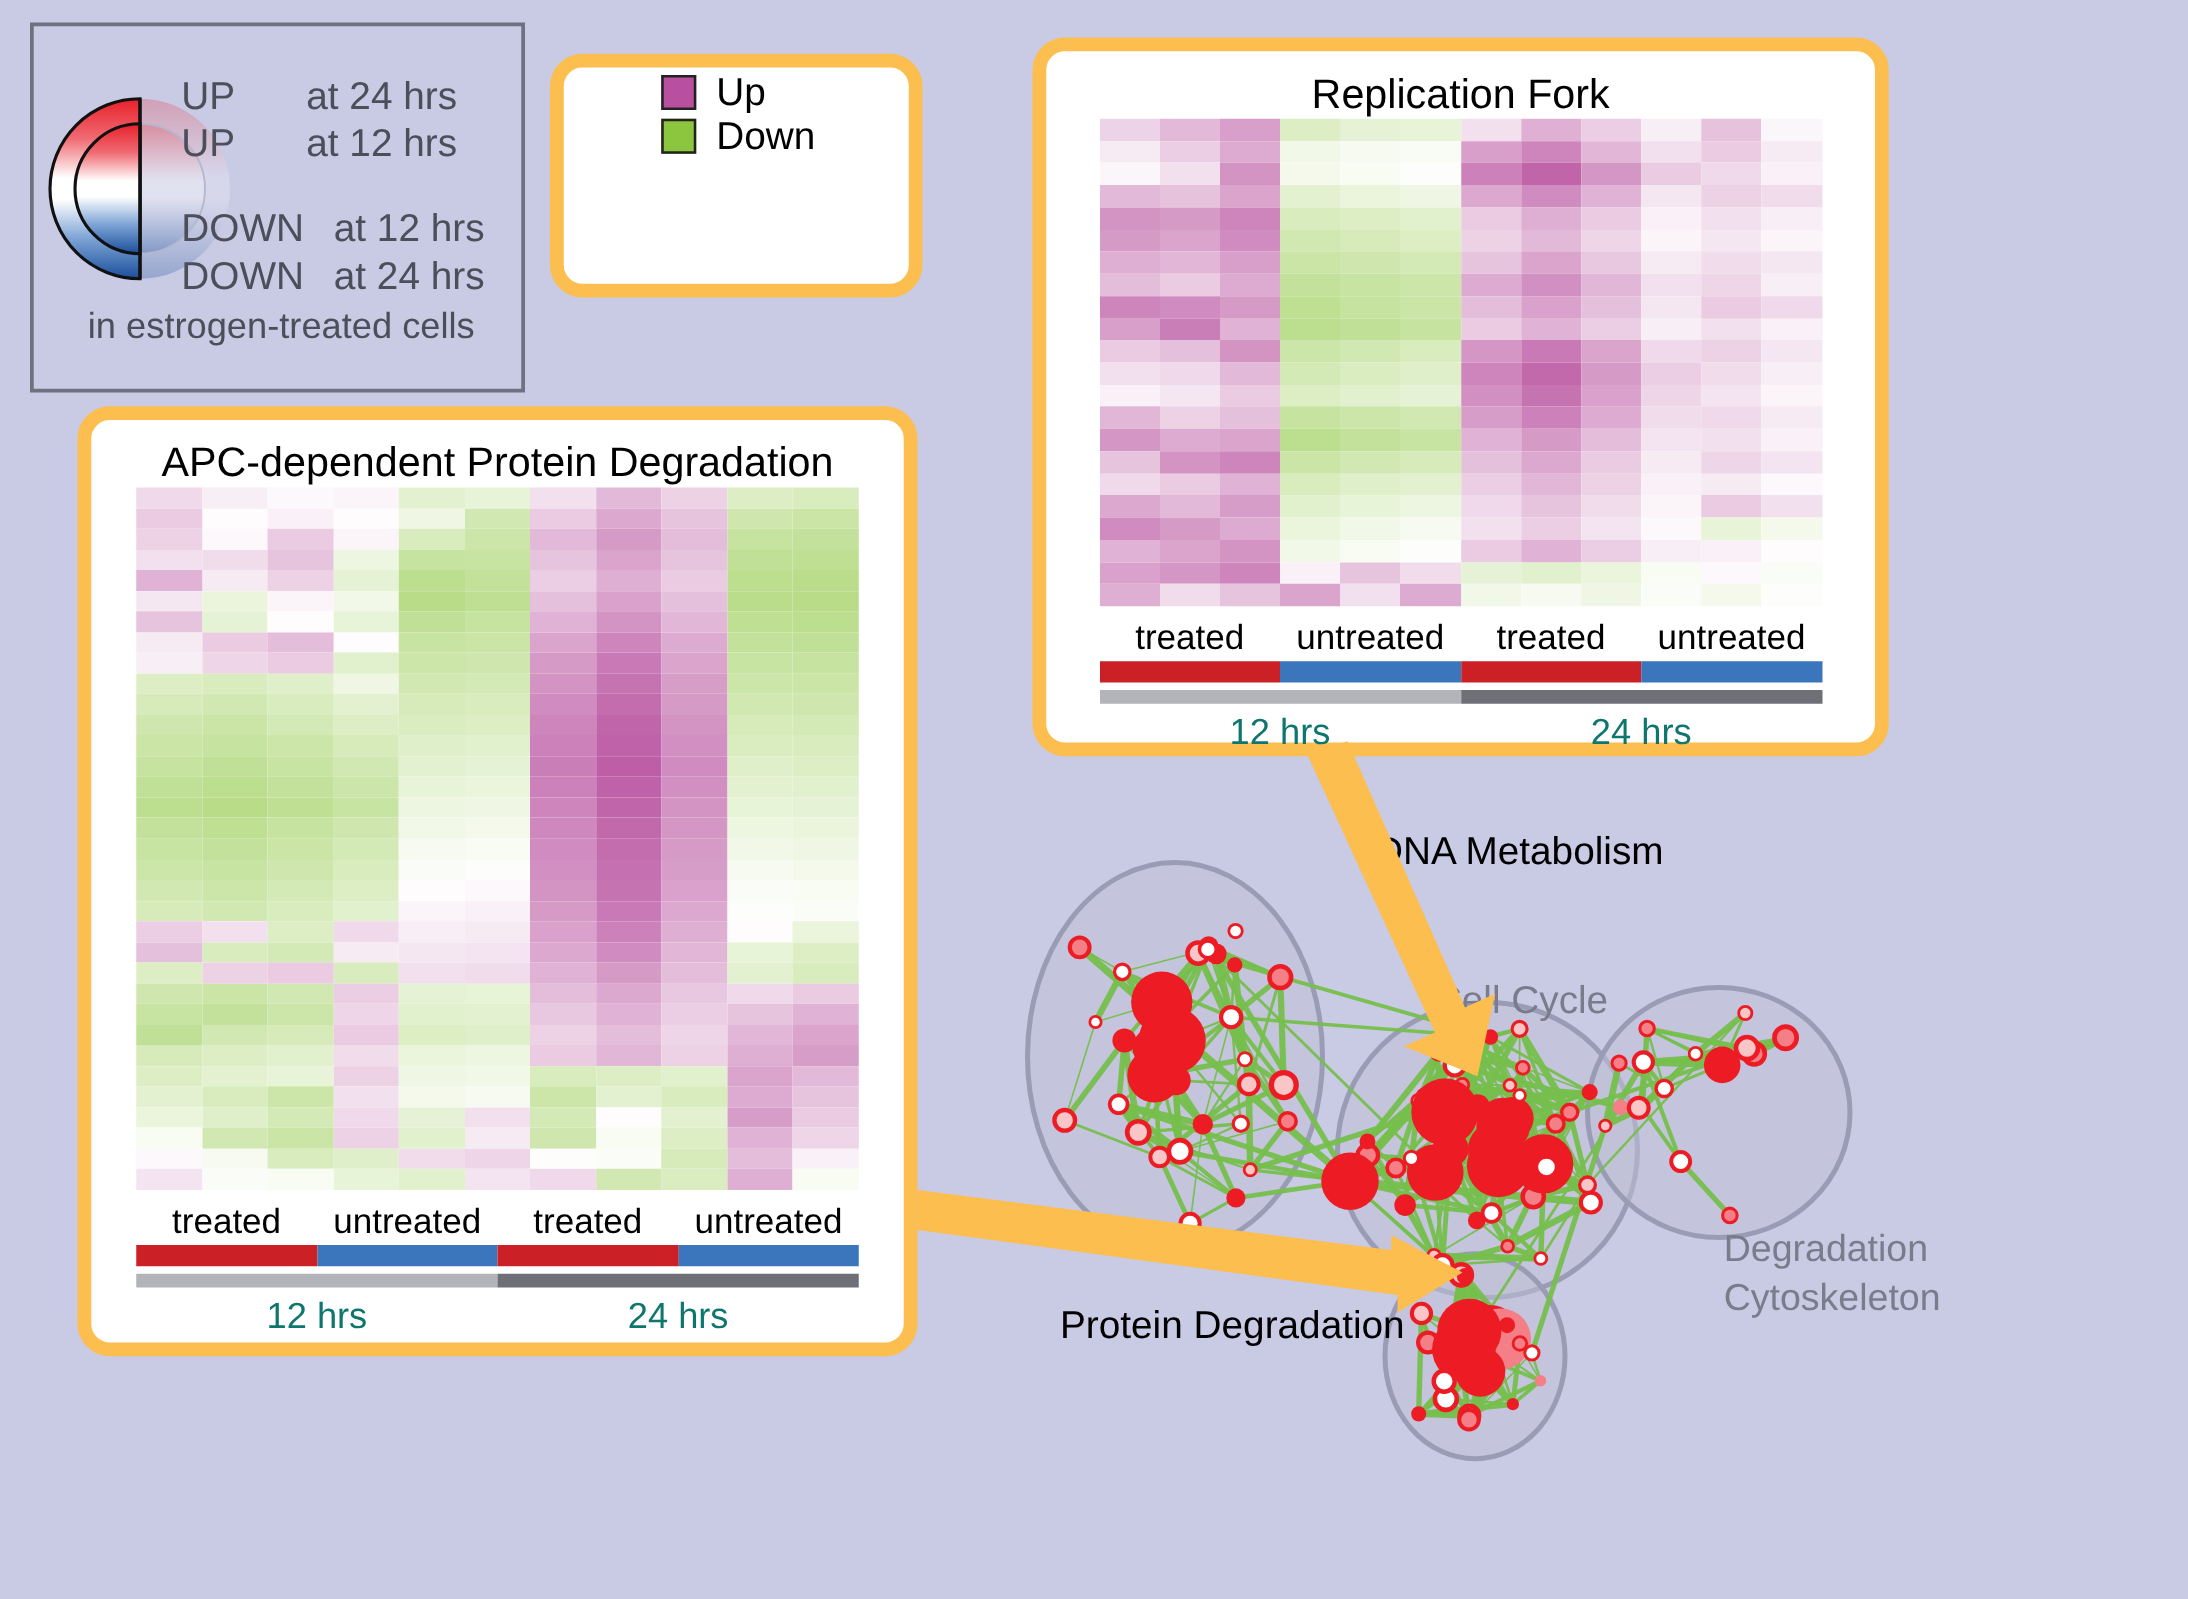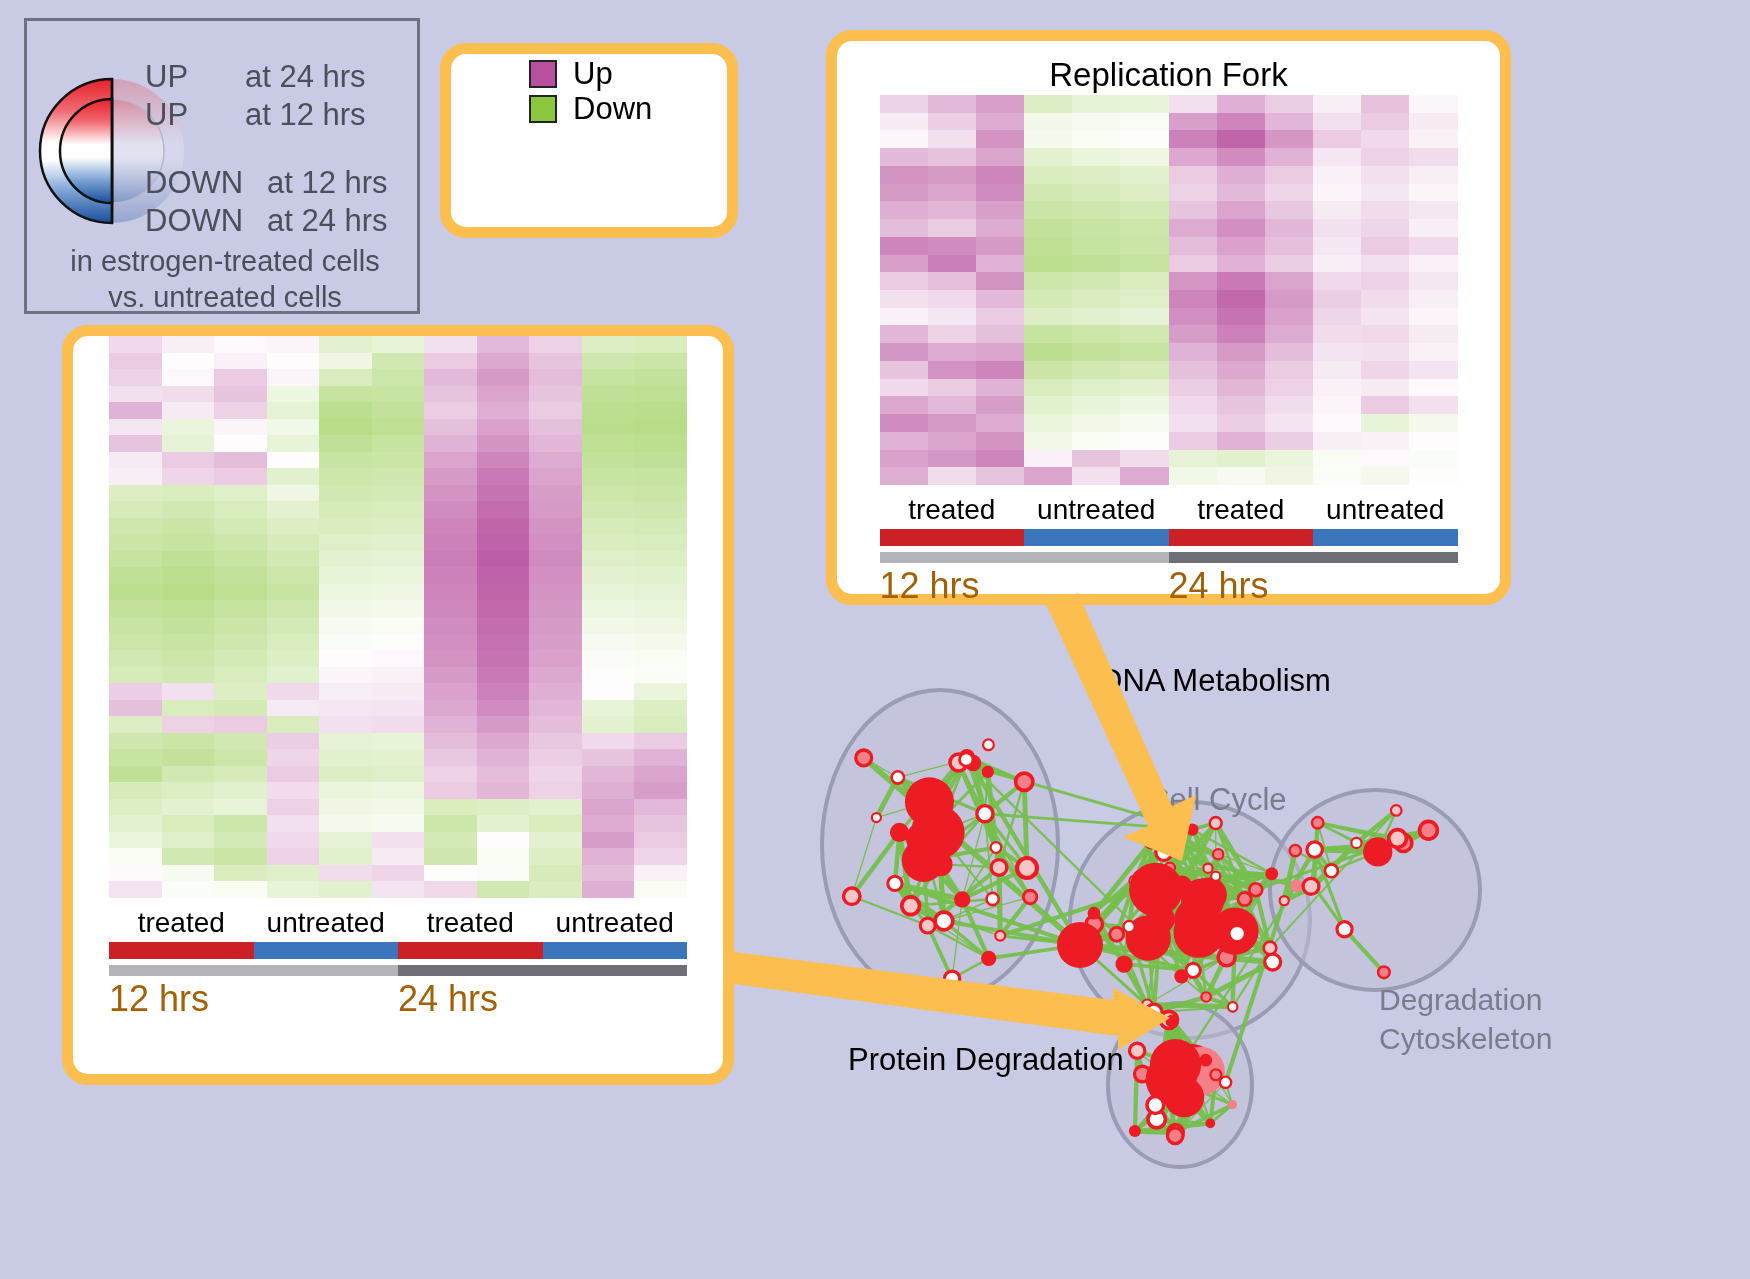--- a/index.html
+++ b/index.html
@@ -55,21 +55,21 @@
   .hm-cell{width:100%;height:100%;}
   
   .ann-wrap{margin:0 auto;}
   .ann-labels{display:grid;grid-template-columns:repeat(4,1fr);}
   .ann-labels div{
     text-align:center;font-size:28px;line-height:34px;color:#000;
   }
   .ann-bar{display:grid;grid-template-columns:repeat(4,1fr);height:17px;margin-top:2px;}
   .ann-bar2{display:grid;grid-template-columns:repeat(2,1fr);height:11px;margin-top:6px;}
   .time-labels{display:grid;grid-template-columns:repeat(2,1fr);margin-top:4px;}
-  .time-labels div{text-align:left;font-size:36px;line-height:38px;color:#a16207;}
+  .time-labels div{text-align:center;font-size:29px;line-height:38px;color:#0f766e;}
   
   #net{position:absolute;left:780px;top:615px;width:800px;height:664px;}
   .net-lab{position:absolute;white-space:nowrap;}
   #lab-dna{left:1100px;top:663px;font-size:31px;color:#000;}
   #lab-cc{left:1147px;top:782px;font-size:31px;color:#7a7c8c;}
   #lab-mt{left:1379px;top:980px;font-size:30px;color:#7a7c8c;line-height:39px;text-align:right;width:160px;}
   #lab-ub{left:848px;top:1040px;font-size:31px;color:#000;line-height:40px;}
   
   #arrows{position:absolute;left:0;top:0;width:1750px;height:1279px;pointer-events:none;}
 </style>
@@ -109,21 +109,20 @@
   <div class="wheel-lab" style="left:118px;top:78px;">UP</div>
   <div class="wheel-lab" style="left:218px;top:78px;">at 12 hrs</div>
 
   <div class="wheel-lab" style="left:118px;top:146px;">DOWN</div>
   <div class="wheel-lab" style="left:240px;top:146px;">at 12 hrs</div>
 
   <div class="wheel-lab" style="left:118px;top:184px;">DOWN</div>
   <div class="wheel-lab" style="left:240px;top:184px;">at 24 hrs</div>
 
   <div class="wheel-foot" style="top:222px;">in estrogen-treated cells</div>
-  <div class="wheel-foot" style="top:258px;">vs. untreated cells</div>
 </div>
 
 <div class="panel" id="key-panel">
   <div class="key-row">
     <span class="key-sw" id="sw-up" style="background: rgb(184, 80, 159);"></span>
     <span class="key-lab">Up</span>
   </div>
   <div class="key-row">
     <span class="key-sw" id="sw-down" style="background: rgb(140, 198, 62);"></span>
     <span class="key-lab">Down</span>
@@ -416,20 +415,21 @@
         <div style="background: rgb(111, 112, 119);"></div>
       </div>
     <div class="time-labels">
       <div>12 hrs</div>
       <div>24 hrs</div>
     </div>
   </div>
 </div>
 
 <div class="panel" id="apc-panel">
+  <div class="hm-title">APC-dependent Protein Degradation</div>
   <div class="hm-grid" id="apc-grid" style="width: 578px; height: 562px; grid-template-columns: repeat(11, 1fr); grid-template-rows: repeat(34, 1fr);">
       <div class="hm-cell" style="background: rgb(239, 217, 234);"></div>
       <div class="hm-cell" style="background: rgb(248, 238, 245);"></div>
       <div class="hm-cell" style="background: rgb(252, 248, 251);"></div>
       <div class="hm-cell" style="background: rgb(251, 245, 249);"></div>
       <div class="hm-cell" style="background: rgb(227, 241, 209);"></div>
       <div class="hm-cell" style="background: rgb(232, 244, 216);"></div>
       <div class="hm-cell" style="background: rgb(242, 224, 238);"></div>
       <div class="hm-cell" style="background: rgb(227, 185, 217);"></div>
       <div class="hm-cell" style="background: rgb(237, 210, 230);"></div>

